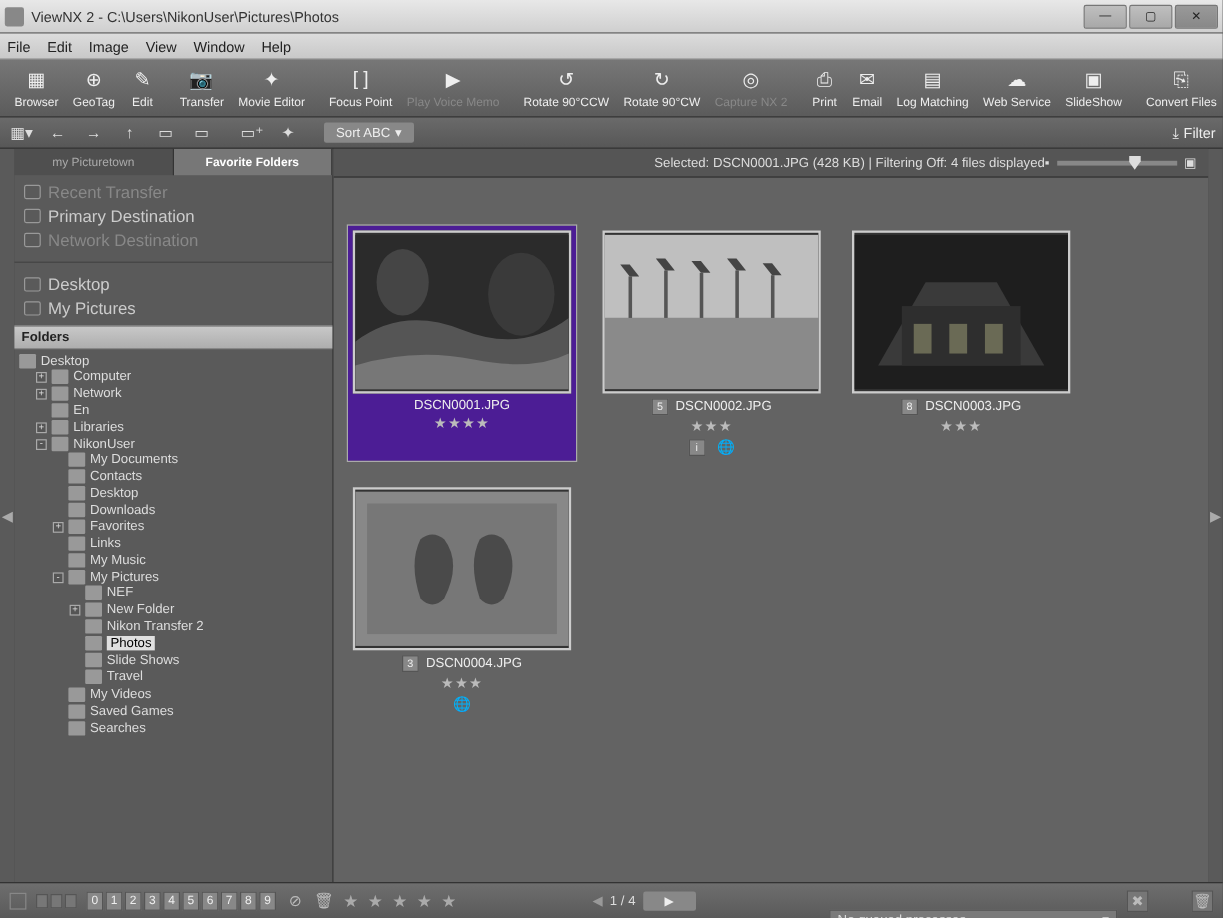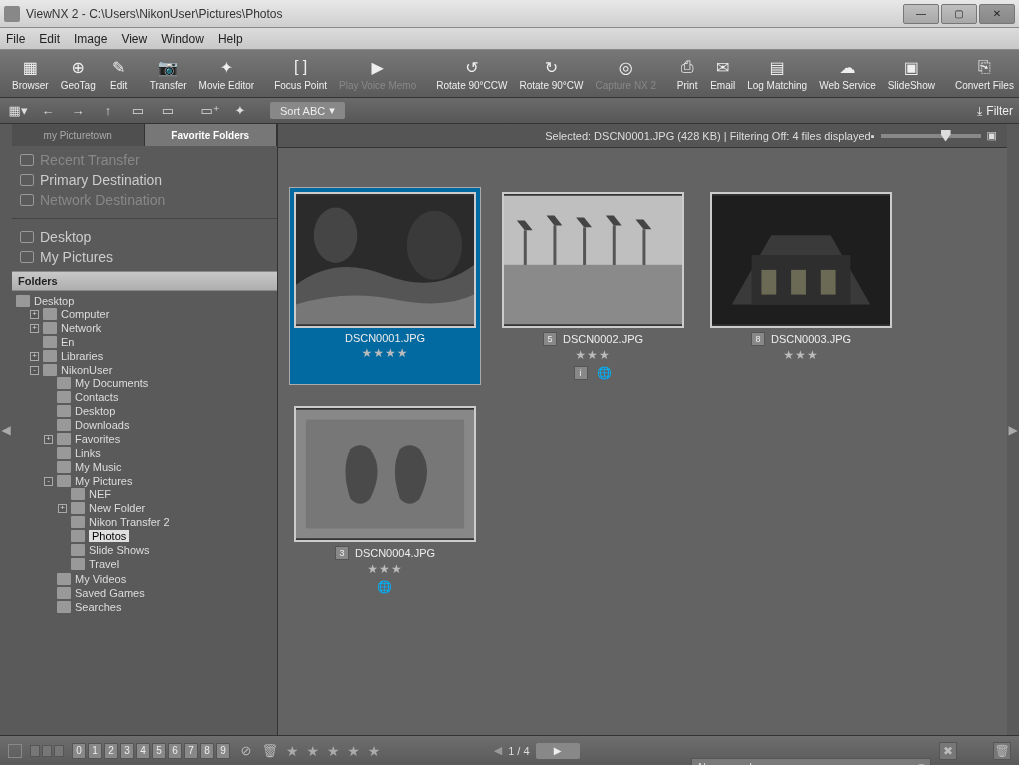--- a/index.html
+++ b/index.html
@@ -59,21 +59,21 @@
 
 
 .content { flex: 1; display: flex; flex-direction: column; background: #636363; text-align: right; }
 .statusbar { height: 24px; background: #555; display: flex; align-items: center; padding: 0 10px; font-size: 11px; color: #ddd; border-bottom: 1px solid #333; }
 .statusbar .sb-text { flex: 1; }
 .statusbar .thumb-ctrl { display: flex; align-items: center; gap: 6px; }
 .statusbar .slider { width: 100px; height: 4px; background: #888; position: relative; }
 .statusbar .slider .knob { position: absolute; width: 10px; height: 12px; background: #ddd; top: -4px; left: 60px; clip-path: polygon(50% 100%, 0 40%, 0 0, 100% 0, 100% 40%); }
 .thumb-grid { flex: 1; padding: 40px 12px; display: flex; flex-wrap: wrap; gap: 18px; align-content: flex-start; overflow: auto; }
 .thumb { width: 190px; display: flex; flex-direction: column; align-items: center; padding: 4px; }
-.thumb.sel { background: #0369a1; outline: 1px solid #aaa; }
+.thumb.sel { background: #4c1d95; outline: 1px solid #aaa; }
 .thumb .img { width: 182px; height: 136px; background: #333; border: 2px solid #ccc; display: flex; align-items: center; justify-content: center; color: #777; font-size: 10px; }
 .thumb .lbl-row { display: flex; align-items: center; gap: 6px; margin-top: 4px; width: 100%; justify-content: center; }
 .thumb .badge { width: 14px; height: 14px; background: #888; border: 1px solid #555; display: flex; align-items: center; justify-content: center; font-size: 9px; color: #eee; }
 .thumb .name { font-size: 11px; color: #eee; }
 .thumb .stars { color: #bbb; font-size: 12px; letter-spacing: 1px; margin-top: 2px; }
 .thumb .extras { display: flex; gap: 10px; margin-top: 4px; color: #ccc; font-size: 12px; align-items: center; }
 
 
 .bottombar { height: 30px; background: linear-gradient(#6e6e6e,#5a5a5a); display: flex; align-items: center; padding: 0 8px; border-top: 1px solid #333; gap: 8px; }
 .bottombar .del { width: 14px; height: 14px; border: 1px solid #888; }

